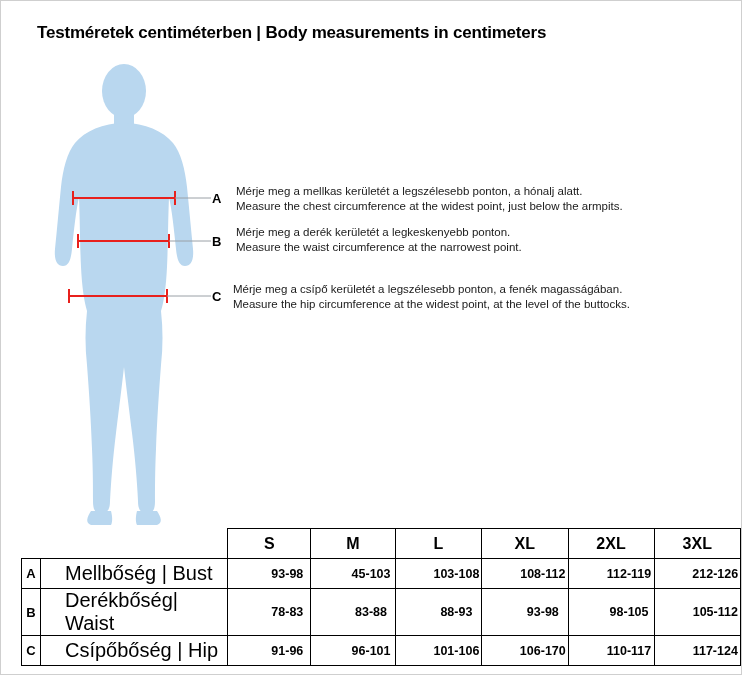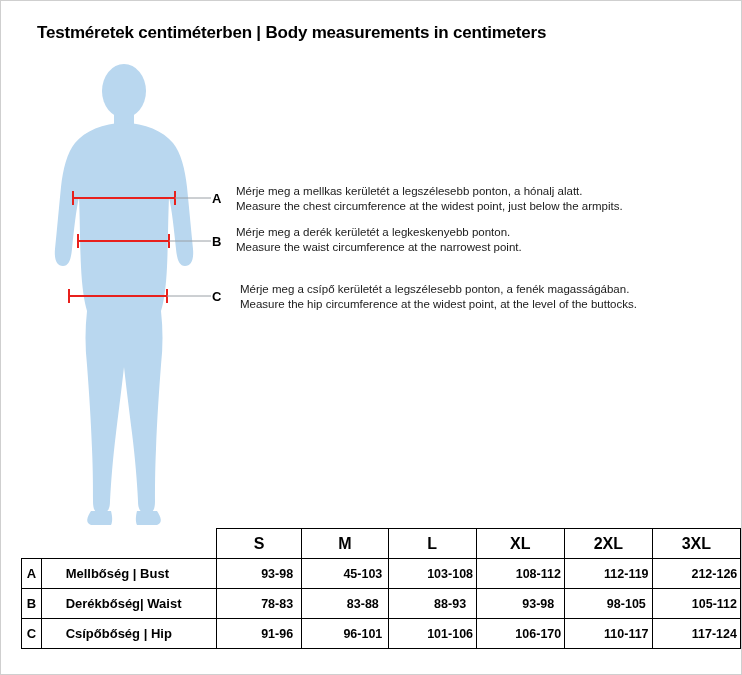--- a/index.html
+++ b/index.html
@@ -78,22 +78,22 @@
     background: transparent;
   }
   #sizetable .col-letter {
     width: 26px;
     font-size: 13px;
   }
   #sizetable .col-label {
     width: 208px;
     text-align: left;
     padding-left: 24px;
-    font-size: 13px;
-    font-weight: bold;
+    font-size: 20px;
+    font-weight: normal;
   }
   #sizetable .col-size {
     width: 72px;
   }
   #sizetable thead th.col-size {
     font-size: 16px;
   }
   #sizetable tbody td.col-size {
     font-size: 12.5px;
     font-weight: bold;
@@ -182,21 +182,21 @@
   <div class="marker" style="left:211px; top:288px;">C</div>
 
   <div class="ann" style="left:227px; top:183px;">
     <span class="l1">Mérje meg a mellkas kerületét a legszélesebb ponton, a hónalj alatt.</span>
     <span class="l2">Measure the chest circumference at the widest point, just below the armpits.</span>
   </div>
   <div class="ann" style="left:227px; top:224px;">
     <span class="l1">Mérje meg a derék kerületét a legkeskenyebb ponton.</span>
     <span class="l2">Measure the waist circumference at the narrowest point.</span>
   </div>
-  <div class="ann" style="left:231px; top:281px;">
+  <div class="ann" style="left:224px; top:281px;">
     <span class="l1">Mérje meg a csípő kerületét a legszélesebb ponton, a fenék magasságában.</span>
     <span class="l2">Measure the hip circumference at the widest point, at the level of the buttocks.</span>
   </div>
 
   <table id="sizetable">
     <thead>
       <tr>
         <th class="hdr-blank col-letter"></th>
         <th class="hdr-blank col-label"></th>
         <th class="col-size">S</th>

